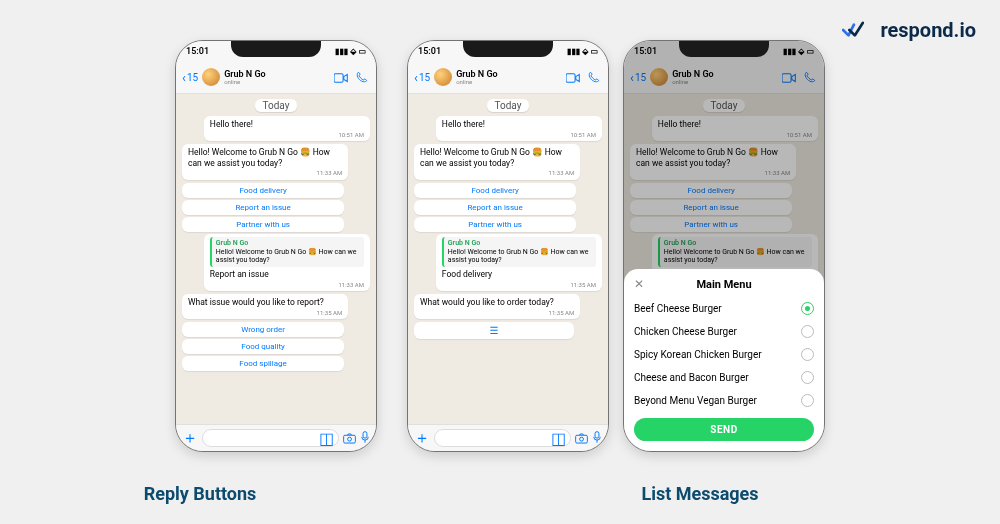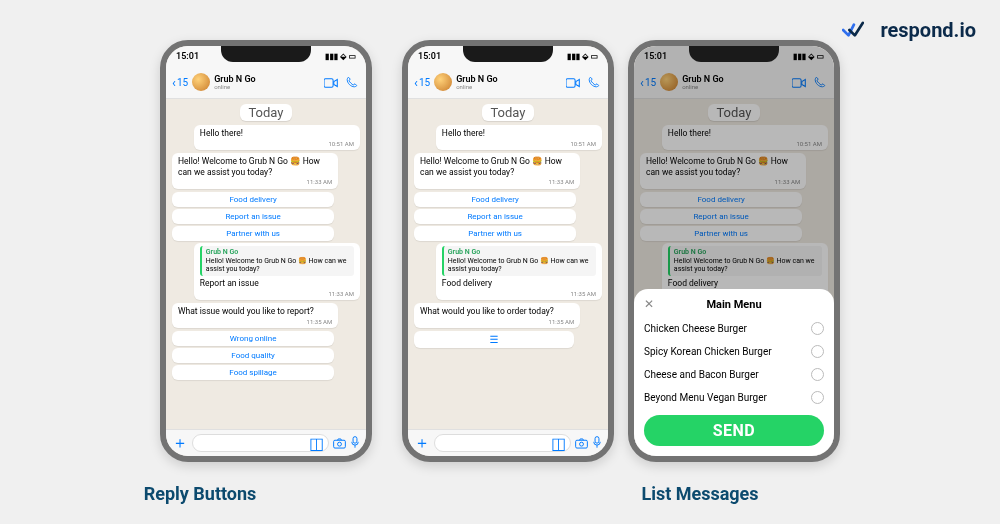--- a/index.html
+++ b/index.html
@@ -29,21 +29,21 @@
     top: 40px;
     left: 0;
     right: 0;
     display: flex;
     justify-content: center;
     gap: 30px;
   }
   .phone {
     width: 200px;
     height: 410px;
-    border: 6px solid #737373;
+    border: 1px solid #737373;
     border-radius: 28px;
     background: #efeae2;
     position: relative;
     overflow: hidden;
     box-shadow: 0 4px 12px rgba(0,0,0,0.15);
   }
   .notch {
     position: absolute;
     top: 0;
     left: 50%;
@@ -97,21 +97,21 @@
     padding: 4px 6px;
     overflow: hidden;
     font-size: 8.5px;
   }
   .date-chip {
     margin: 2px auto 4px;
     width: fit-content;
     background: #fff;
     padding: 1px 8px;
     border-radius: 6px;
-    font-size: 13px;
+    font-size: 10px;
     color: #555;
     box-shadow: 0 1px 1px rgba(0,0,0,0.1);
   }
   .msg {
     max-width: 82%;
     padding: 3px 6px;
     border-radius: 6px;
     margin-bottom: 3px;
     position: relative;
     line-height: 1.25;
@@ -248,21 +248,21 @@
     border-radius: 50%;
   }
   .send-btn {
     margin-top: 6px;
     background: #25d366;
     color: #fff;
     font-weight: 700;
     text-align: center;
     padding: 6px;
     border-radius: 18px;
-    font-size: 16px;
+    font-size: 10px;
     letter-spacing: 0.5px;
   }
   .captions {
     position: absolute;
     bottom: 20px;
     left: 0;
     right: 0;
     display: flex;
     font-weight: 700;
     font-size: 18px;
@@ -335,21 +335,21 @@
           <div class="q-name">Grub N Go</div>
           <div>Hello! Welcome to Grub N Go 🍔 How can we assist you today?</div>
         </div>
         <span>Report an issue</span>
         <div class="time">11:33 AM</div>
       </div>
       <div class="msg in">
         <span>What issue would you like to report?</span>
         <div class="time">11:35 AM</div>
       </div>
-      <div class="reply-btn">Wrong online</div>
+      <div class="reply-btn">Wrong order</div>
       <div class="reply-btn">Food quality</div>
       <div class="reply-btn">Food spillage</div>
     </div>
     <div class="input-bar">
       <span>＋</span>
       <div class="input-slot">
         <span>◫</span>
       </div>
       <span>
         <svg width="13" height="11" viewBox="0 0 20 16">
@@ -524,20 +524,24 @@
             </svg>
         </span>
       </div>
       <div class="dim"></div>
       <div class="sheet">
         <div class="sheet-head">
           <span class="sheet-close">✕</span>
           <span class="sheet-title">Main Menu</span>
         </div>
         <div id="sheet-options">
+            <div class="option">
+              <span>Beef Cheese Burger</span>
+              <span class="radio sel"></span>
+            </div>
             <div class="option">
               <span>Chicken Cheese Burger</span>
               <span class="radio"></span>
             </div>
             <div class="option">
               <span>Spicy Korean Chicken Burger</span>
               <span class="radio"></span>
             </div>
             <div class="option">
               <span>Cheese and Bacon Burger</span>

